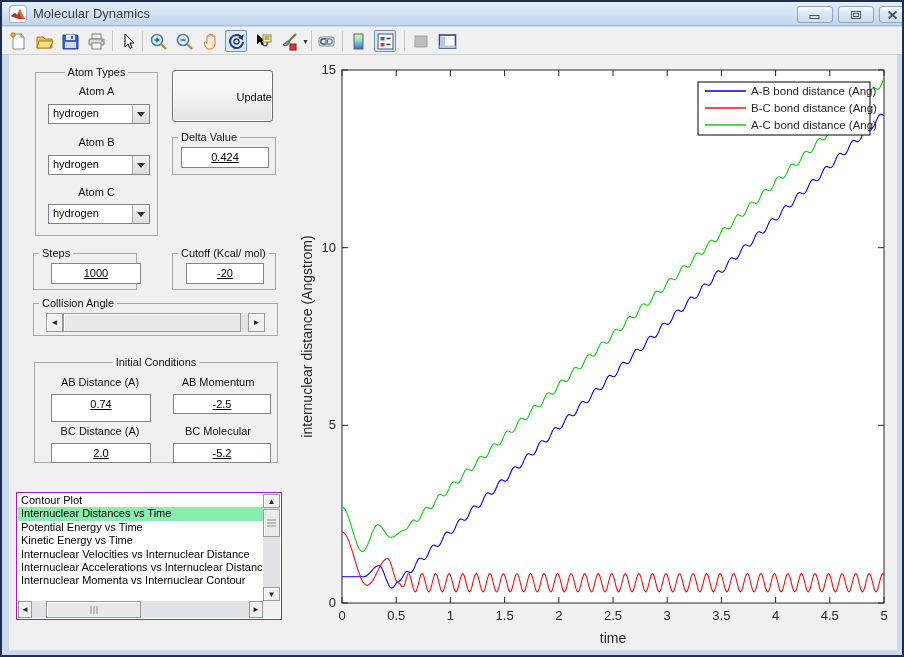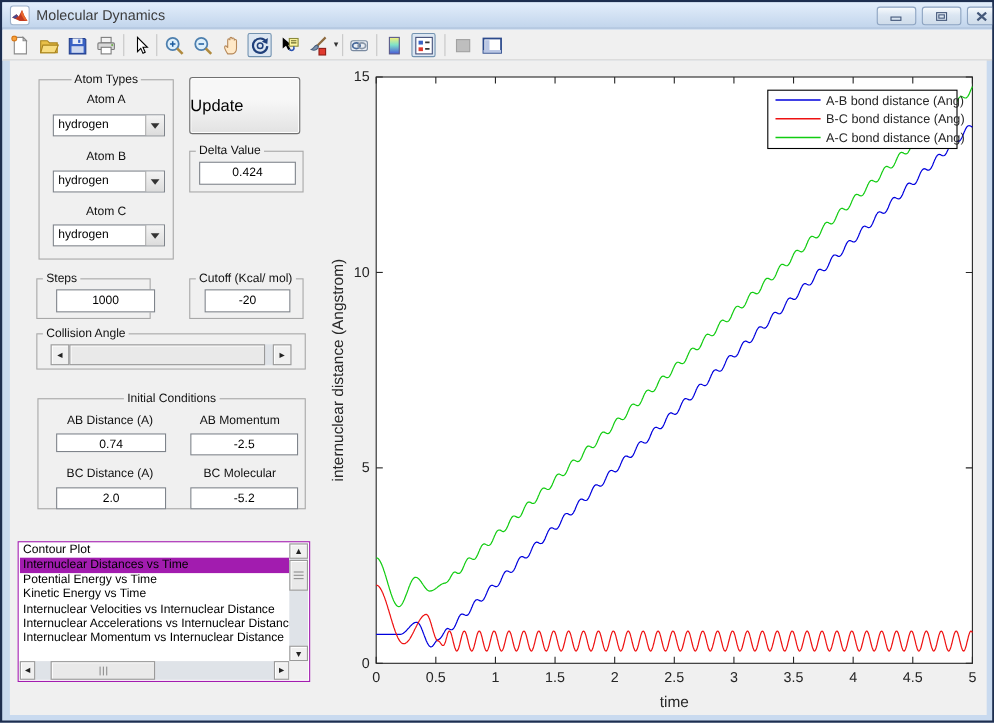--- a/index.html
+++ b/index.html
@@ -30,49 +30,49 @@
   .tcaret { position:absolute; top:11px; font-size:7px; color:#333; }
   
   #content { position:absolute; left:7px; top:53px; width:888px; height:595px;
              background:#f0f0f0; }
   .group { position:absolute; border:1px solid #a8a8a8; background:#f0f0f0; }
   .group-title { position:absolute; top:-7px; background:#f0f0f0; padding:0 3px;
                  font-size:11px; color:#111; white-space:nowrap; }
   .gt-left { left:5px;text-align:center; } .gt-center { left:50%; transform:translateX(-50%); }
   .lbl { position:absolute; font-size:11px; color:#111; text-align:center; white-space:nowrap; }
   .field { position:absolute; background:#fff; border:1px solid #7f848b;
-           font-size:11px; text-align:center; line-height:19px; color:#000; }
+           font-size:11px; text-align:center; line-height:19px; color:#000;text-decoration:underline; }
   .combo { position:absolute; background:#fff; border:1px solid #7f848b; }
   .combo-text { position:absolute; left:4px; top:2px; font-size:11px; color:#000; }
   .combo-btn { position:absolute; right:0; top:0; bottom:0; width:17px;
                background:linear-gradient(#f4f4f4,#dcdcdc); border-left:1px solid #a8a8a8; }
   .combo-btn:after { content:""; position:absolute; left:4px; top:7px;
                      border:4px solid transparent; border-top:5px solid #333; }
   #update-btn { position:absolute; background:linear-gradient(#f7f7f7 40%,#e2e2e2);
                 border:1px solid #707070; border-radius:3px; box-shadow:inset 0 0 0 1px #fdfdfd;
-                font-size:15px; color:#000; text-align:left; }
+                font-size:11px; color:#000; text-align:right; }
   .radio-row { position:absolute; height:14px; }
   .radio-dot { position:absolute; left:0; top:1px; width:12px; height:12px; border-radius:50%;
                background:#fff; border:1px solid #7b98b5; }
   .radio-dot.on:after { content:""; position:absolute; left:2px; top:2px; width:6px; height:6px;
                border-radius:50%; background:#3b7bbf; }
   .radio-lbl { position:absolute; left:18px; top:0px; font-size:11px; }
   
   .sb-btn { position:absolute; background:#f0f0f0; border:1px solid #9a9a9a;
             box-shadow:inset 1px 1px 0 #fff; font-size:8px; color:#222;
             text-align:center; line-height:15px; }
   .sb-thumb { position:absolute; background:#e9e9e9; border:1px solid #9a9a9a;
               box-shadow:inset 1px 1px 0 #fff; }
   .sb-track { position:absolute; background:#dfe3e8; }
   
   #plot-listbox { position:absolute; background:#fff; border:1px solid #a21caf; }
   #plot-list { position:absolute; left:1px; top:1px; right:18px; bottom:18px; overflow:hidden; }
   .list-item { height:13.4px; font-size:11px; line-height:13.4px; padding-left:3px;
                white-space:nowrap; color:#000; }
-  .list-item.selected { background:#a21caf; }
+  .list-item.selected { background:#86efac; }
   .grip-h { position:absolute; left:50%; top:4px; transform:translateX(-50%);
             width:1px; height:8px; background:#8f8f8f;
             box-shadow:-3px 0 0 #8f8f8f, 3px 0 0 #8f8f8f; }
   .grip-v { position:absolute; top:50%; left:3px; transform:translateY(-50%);
             height:1px; width:9px; background:#8f8f8f;
             box-shadow:0 -3px 0 #8f8f8f, 0 3px 0 #8f8f8f; }
   
   #chart-svg { position:absolute; left:0; top:0; pointer-events:none; }
 </style>
 </head>
@@ -275,37 +275,37 @@
         <div class="sb-btn" style="left:0; top:0; width:17px; height:19px; line-height:17px">◄</div>
         <div class="sb-thumb" style="left:17px; top:0; width:178px; height:19px"></div>
         <div class="sb-btn" style="left:202px; top:0; width:17px; height:19px; line-height:17px">►</div>
       </div>
     </div>
 
     <div class="group" style="left:25px; top:307px; width:244px; height:101px">
       <span class="group-title gt-center">Initial Conditions</span>
       <div class="lbl" style="left:10px; top:13px; width:110px">AB Distance (A)</div>
       <div class="lbl" style="left:132px; top:13px; width:102px">AB Momentum</div>
-      <div class="field" style="left:16px; top:31px; width:100px; height:17px">0.74</div>
+      <div class="field" style="left:16px; top:31px; width:100px; height:28px">0.74</div>
       <div class="field" style="left:138px; top:31px; width:98px; height:20px">-2.5</div>
       <div class="lbl" style="left:10px; top:62px; width:110px">BC Distance (A)</div>
       <div class="lbl" style="left:132px; top:62px; width:102px">BC Molecular</div>
       <div class="field" style="left:16px; top:80px; width:100px; height:20px">2.0</div>
       <div class="field" style="left:138px; top:80px; width:98px; height:20px">-5.2</div>
     </div>
 
     <div id="plot-listbox" style="left:7px; top:437px; width:266px; height:128px">
       <div id="plot-list">
           <div class="list-item">Contour Plot</div>
           <div class="list-item selected">Internuclear Distances vs Time</div>
           <div class="list-item">Potential Energy vs Time</div>
           <div class="list-item">Kinetic Energy vs Time</div>
           <div class="list-item">Internuclear Velocities vs Internuclear Distance</div>
           <div class="list-item">Internuclear Accelerations vs Internuclear Distance</div>
-          <div class="list-item">Internuclear Momentum vs Internuclear Distance</div>
+          <div class="list-item">Internuclear Momenta vs Internuclear Contour</div>
         </div>
 
       <div class="sb-track" style="right:1px; top:1px; width:17px; bottom:18px">
         <div class="sb-btn" style="left:0; top:0; width:17px; height:14px; line-height:13px">▲</div>
         <div class="sb-thumb" style="left:0; top:15px; width:17px; height:28px">
             <span class="grip-v"></span>
           </div>
         <div class="sb-btn" style="left:0; bottom:0; width:17px; height:14px; line-height:13px">▼</div>
       </div>
 

